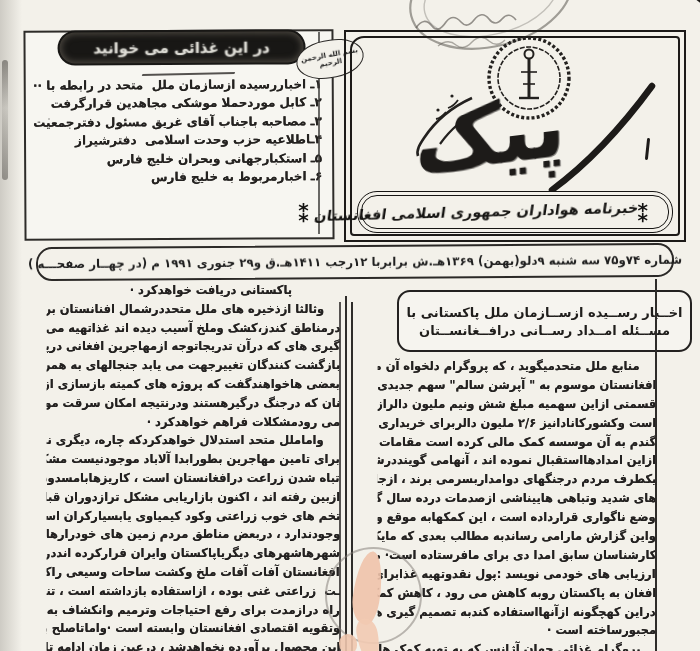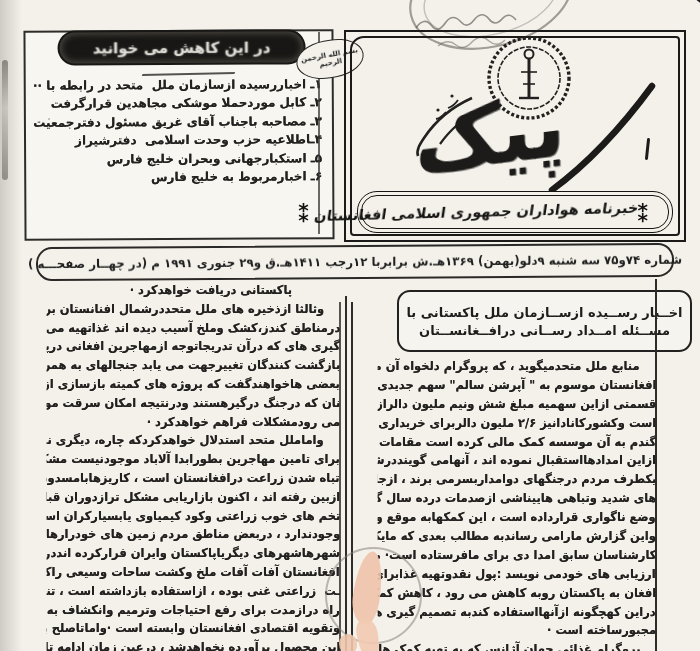--- a/index.html
+++ b/index.html
@@ -147,21 +147,21 @@
       <ellipse cx="95" cy="-4" rx="82" ry="50" fill="none" stroke="rgba(70,66,60,.6)" stroke-width="2.2"></ellipse>
       <ellipse cx="95" cy="-4" rx="68" ry="38" fill="none" stroke="rgba(70,66,60,.35)" stroke-width="1.4"></ellipse>
     </g>
     <path d="M18 28 q8 -12 16 -2 q6 8 14 -4 q7 -9 15 0 q6 7 13 -2 q8 -10 15 -1 q6 8 13 0 q7 -8 14 1" fill="none" stroke="rgba(60,56,50,.65)" stroke-width="1.7"></path>
     <path d="M40 46 q10 -8 18 -1 q8 6 16 -3 q9 -9 17 -1 q8 7 16 -1" fill="none" stroke="rgba(60,56,50,.5)" stroke-width="1.4"></path>
   </svg>
   <div class="corner-mark"></div>
 
   <div class="toc-box">
     <div class="toc-pill">
-      <span class="toc-pill-text">در این کاهش می خوانید</span>
+      <span class="toc-pill-text">در این غذائی می خوانید</span>
     </div>
     <div class="toc-underline"></div>
     <div class="toc-list">
         <div class="toc-item">۱ـ اخباررسیده ازسازمان ملل  متحد در رابطه با ····</div>
         <div class="toc-item">۲ـ کابل موردحملا موشکی مجاهدین قرارگرفت</div>
         <div class="toc-item">۳ـ مصاحبه باجناب آقای غریق مسئول دفترجمعیت اسلامی درمشهد</div>
         <div class="toc-item">۴ـاطلاعیه حزب وحدت اسلامی  دفترشیراز</div>
         <div class="toc-item">۵ـ استکبارجهانی وبحران خلیج فارس</div>
         <div class="toc-item">۶ـ اخبارمربوط به خلیج فارس</div>
       </div>

